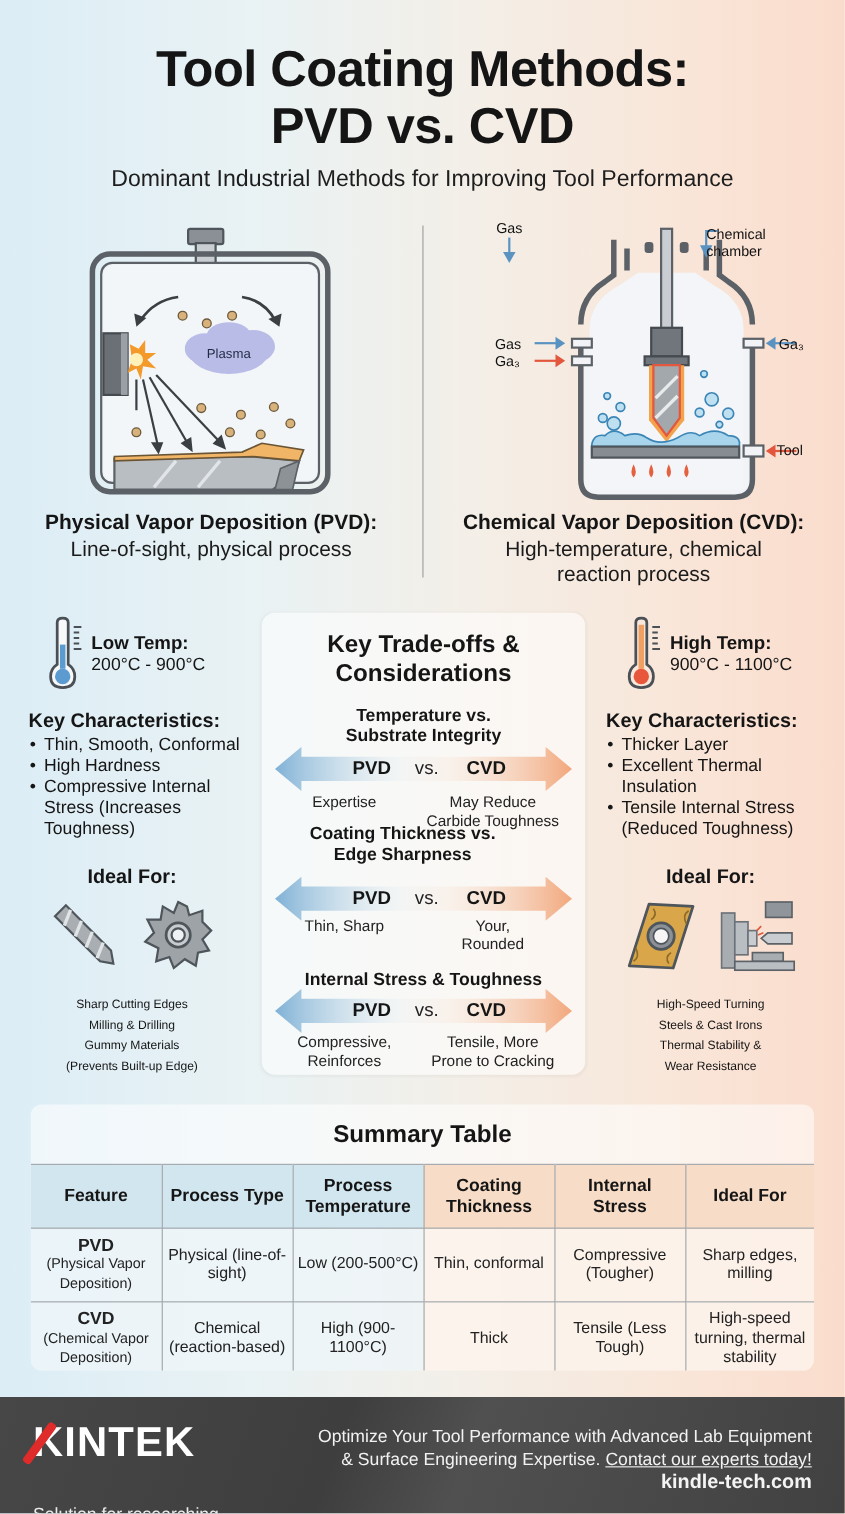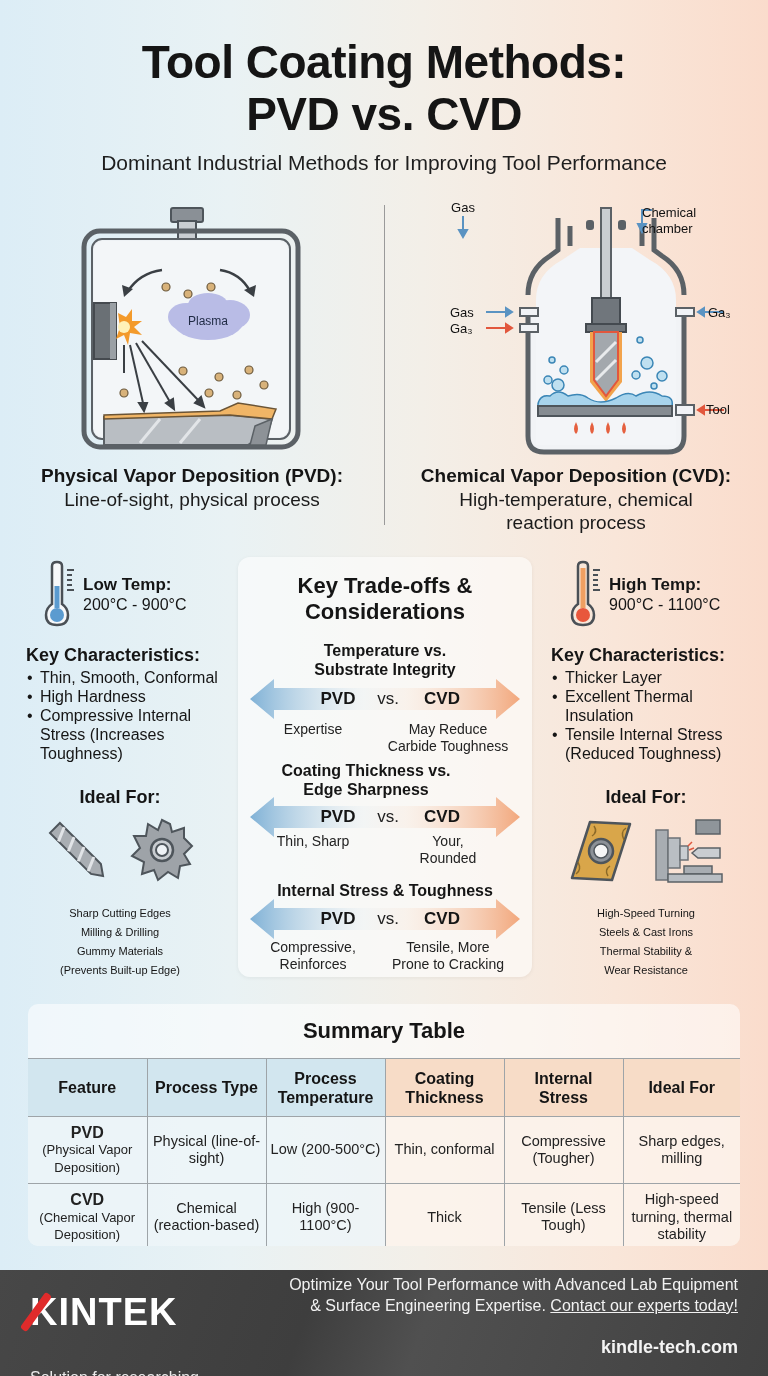--- a/index.html
+++ b/index.html
@@ -80,21 +80,21 @@
   td.peach-cell { background: rgba(252,240,230,0.6); }
 
   .footer {
     left: 0; top: 1270px; width: 768px; height: 106px;
     background: linear-gradient(110deg, #474747 0%, #3e3e3e 40%, #505050 55%, #414141 100%);
   }
   .logo { position: absolute; left: 30px; top: 22px; width: 170px; height: 40px; }
   .logo-text { position: absolute; left: 0; top: 0; font-size: 38px; font-weight: 700; color: #ffffff; letter-spacing: 1px; line-height: 40px; }
   .logo-slash { position: absolute; left: 2px; top: -2px; width: 8px; height: 44px; background: #e02b2b; transform: rotate(36deg); transform-origin: center; border-radius: 3px; }
   .logo-sub { position: absolute; left: 30px; top: 66px; font-size: 16px; color: #ececec; line-height: 20px; margin-top: 32px; }
-  .cta { position: absolute; right: 30px; top: 4px; width: 520px; text-align: right; font-size: 16px; line-height: 21px; color: #f2f2f2; }
+  .cta { position: absolute; right: 30px; top: 26px; width: 520px; text-align: right; font-size: 16px; line-height: 21px; color: #f2f2f2; }
   .cta a { color: #f2f2f2; text-decoration: underline; }
   .site { position: absolute; right: 30px; top: 66px; font-size: 18px; font-weight: 700; color: #f4f4f4; line-height: 22px; }
 </style>
 </head>
 <body>
 
 <div class="abs title center">
   <div>Tool Coating Methods:</div>
   <div>PVD vs. CVD</div>
 </div>
@@ -393,21 +393,21 @@
   </div>
   <div class="to-desc" style="left:20px; width:110px; top:164px;">
     <div>Expertise</div>
     <div></div>
   </div>
   <div class="to-desc" style="left:140px; width:140px; top:164px;">
     <div>May Reduce</div>
     <div>Carbide Toughness</div>
   </div>
 
-  <div class="center to-head" style="position:absolute; left:0; top:204px; width:256px;">
+  <div class="center to-head" style="position:absolute; left:0; top:192px; width:256px;">
     <div>Coating Thickness vs.</div>
     <div>Edge Sharpness</div>
   </div>
   <div class="arrow-row" style="top:240px;">
     <svg width="270" height="40" viewBox="0 0 270 40">
       <polygon points="0,20 24,0 24,9 246,9 246,0 270,20 246,40 246,31 24,31 24,40" fill="url(#g1)"></polygon>
     </svg>
     <div class="arr-pvd">PVD</div>
     <div class="arr-vs">vs.</div>
     <div class="arr-cvd">CVD</div>

